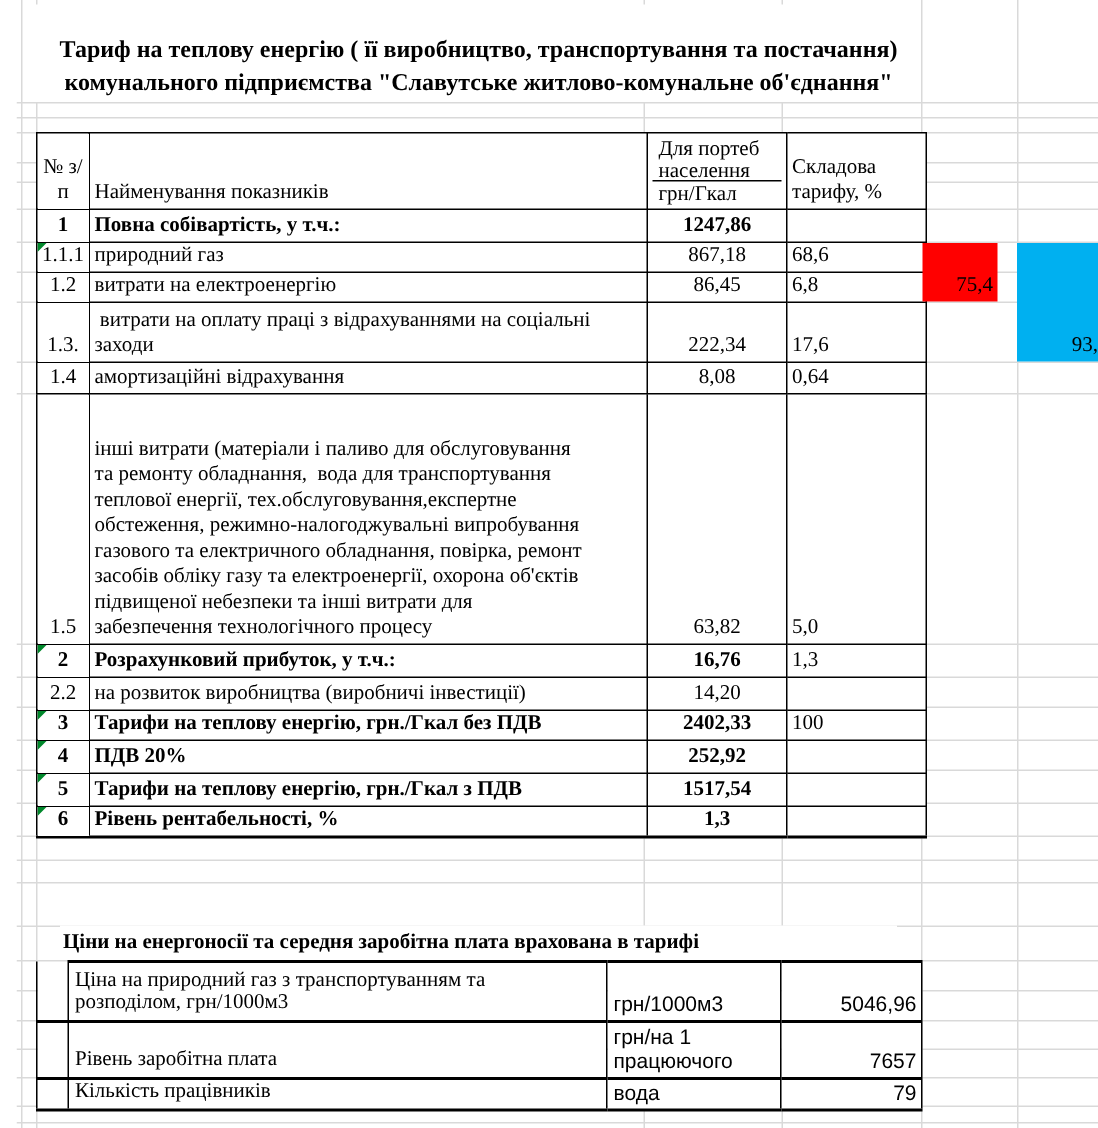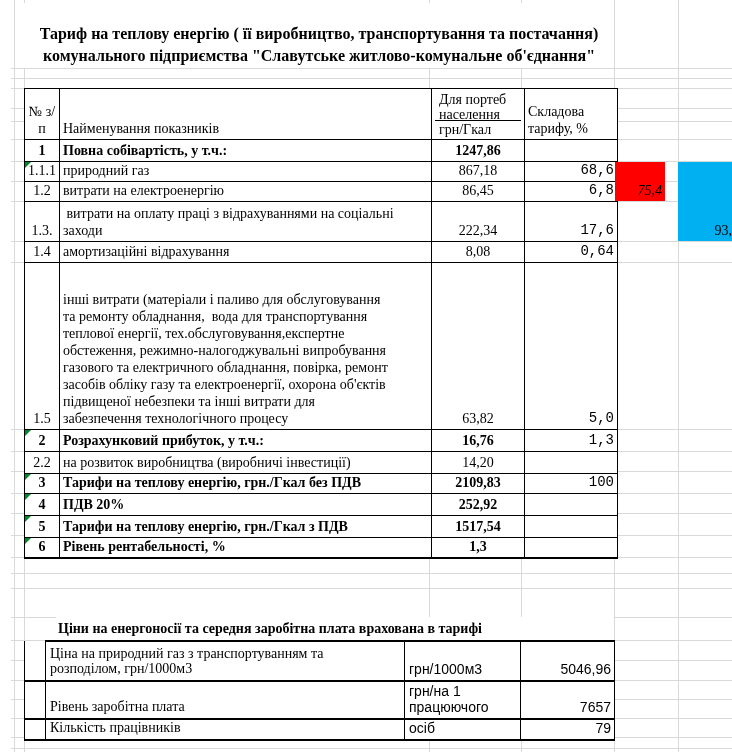--- a/index.html
+++ b/index.html
@@ -15,38 +15,38 @@
   #main-table{position:absolute;left:13px;top:88px;z-index:2;border-collapse:collapse;table-layout:fixed;
               background:#fff;}
   #main-table td{border:1px solid #000;vertical-align:bottom;font-size:14px;line-height:17px;
                  padding:0 3px 2px 3px;overflow:hidden;background:#fff;box-sizing:border-box;}
   tr.hdr>td{border-top-width:2px;vertical-align:middle;}
   tr.hb2>td{border-bottom-width:2px;}
   #main-table tr:last-child>td{border-bottom-width:2px;}
   td.c-num{text-align:center;position:relative;}
   td.c-label div{white-space:pre-wrap;}
   td.c-val{text-align:center;border-left-width:2px;border-right-width:2px;}
-  td.c-share{text-align:right;border-right-width:2px;font-family:Liberation Mono, monospace;}
+  td.c-share{text-align:left;border-right-width:2px;}
   tr.bold-row td.c-num,tr.bold-row td.c-label,tr.bold-row td.c-val{font-weight:bold;}
   td.yellow{background:#FFFF00;}
   td.hdr-c{padding:0;vertical-align:top;border-left-width:2px;border-right-width:2px;}
   .hc-top{height:32px;border-bottom:1px solid #000;padding:3px 0 0 4px;line-height:15px;box-sizing:border-box;}
   .hc-bot{height:16px;display:flex;align-items:center;padding-left:4px;}
   td.hdr-share{vertical-align:bottom;text-align:left;line-height:17px;padding-left:4px;}
   td.tall13{line-height:18px;padding-bottom:4px;}
   td.tall15{line-height:21px;padding-bottom:3px;}
   .tri{position:absolute;left:0;top:0;width:0;height:0;
        border-top:6px solid #00882b;border-right:6px solid transparent;}
   
   .side-cell{position:absolute;z-index:3;display:flex;align-items:flex-end;justify-content:flex-end;
              font-size:14px;padding:0 3px 2px 0;box-sizing:border-box;}
-  #red-cell{left:604px;top:162px;width:50px;height:39px;background:#FF0000;font-style:italic;}
+  #red-cell{left:604px;top:162px;width:50px;height:39px;background:#FF0000;}
   #cyan-cell{left:667px;top:162px;width:64px;height:79px;background:#00B0F0;}
   
-  #bottom-heading{position:absolute;left:45px;top:617px;width:558px;height:23px;background:#fff;z-index:2;
+  #bottom-heading{position:absolute;left:29px;top:617px;width:558px;height:23px;background:#fff;z-index:2;
                   display:flex;align-items:flex-end;font-weight:bold;font-size:14px;line-height:16px;
                   padding:0 0 3px 2px;box-sizing:border-box;}
   #bottom-table{position:absolute;left:13px;top:640px;z-index:2;border-collapse:collapse;table-layout:fixed;}
   #bottom-table td{border:1px solid #000;vertical-align:bottom;font-size:14px;line-height:16px;
                    padding:0 3px 3px 4px;background:#fff;box-sizing:border-box;overflow:hidden;}
   #bottom-table tr>td{border-bottom-width:2px;}
   #bottom-table tr.first>td{border-top-width:2px;}
   td.b-spacer{background:transparent;border-top:none !important;border-left:1px solid #d9d9d9;}
   td.b-label div{white-space:pre-wrap;}
   td.b-unit{border-left-width:2px;border-right-width:2px;font-family:"Liberation Sans",sans-serif;
@@ -190,21 +190,21 @@
     <tr class="hb2" style="height:22px">
       <td class="c-num">2.2</td>
       <td class="c-label">на розвиток виробництва (виробничі інвестиції)</td>
       <td class="c-val">14,20</td>
       <td class="c-share"></td>
     </tr>
 
     <tr class="bold-row hb2" style="height:20px">
       <td class="c-num"><span class="tri"></span><span>3</span></td>
       <td class="c-label">Тарифи на теплову енергію, грн./Гкал без ПДВ</td>
-      <td class="c-val">2109,83</td>
+      <td class="c-val">2402,33</td>
       <td class="c-share" style="font-weight:normal">100</td>
     </tr>
 
     <tr class="bold-row hb2" style="height:22px">
       <td class="c-num"><span class="tri"></span><span>4</span></td>
       <td class="c-label">ПДВ 20%</td>
       <td class="c-val">252,92</td>
       <td class="c-share"></td>
     </tr>
 
@@ -255,19 +255,19 @@
       <td class="b-label">Рівень заробітна плата</td>
       <td class="b-unit">
         <div>грн/на 1</div>
         <div>працюючого</div>
       </td>
       <td class="b-val">7657</td>
     </tr>
     <tr style="height:19px">
       <td class="b-spacer"></td>
       <td class="b-label">Кількість працівників</td>
-      <td class="b-unit">осіб</td>
+      <td class="b-unit">вода</td>
       <td class="b-val">79</td>
     </tr>
   </tbody>
     </table>
 
 </div>
 
 </body></html>

